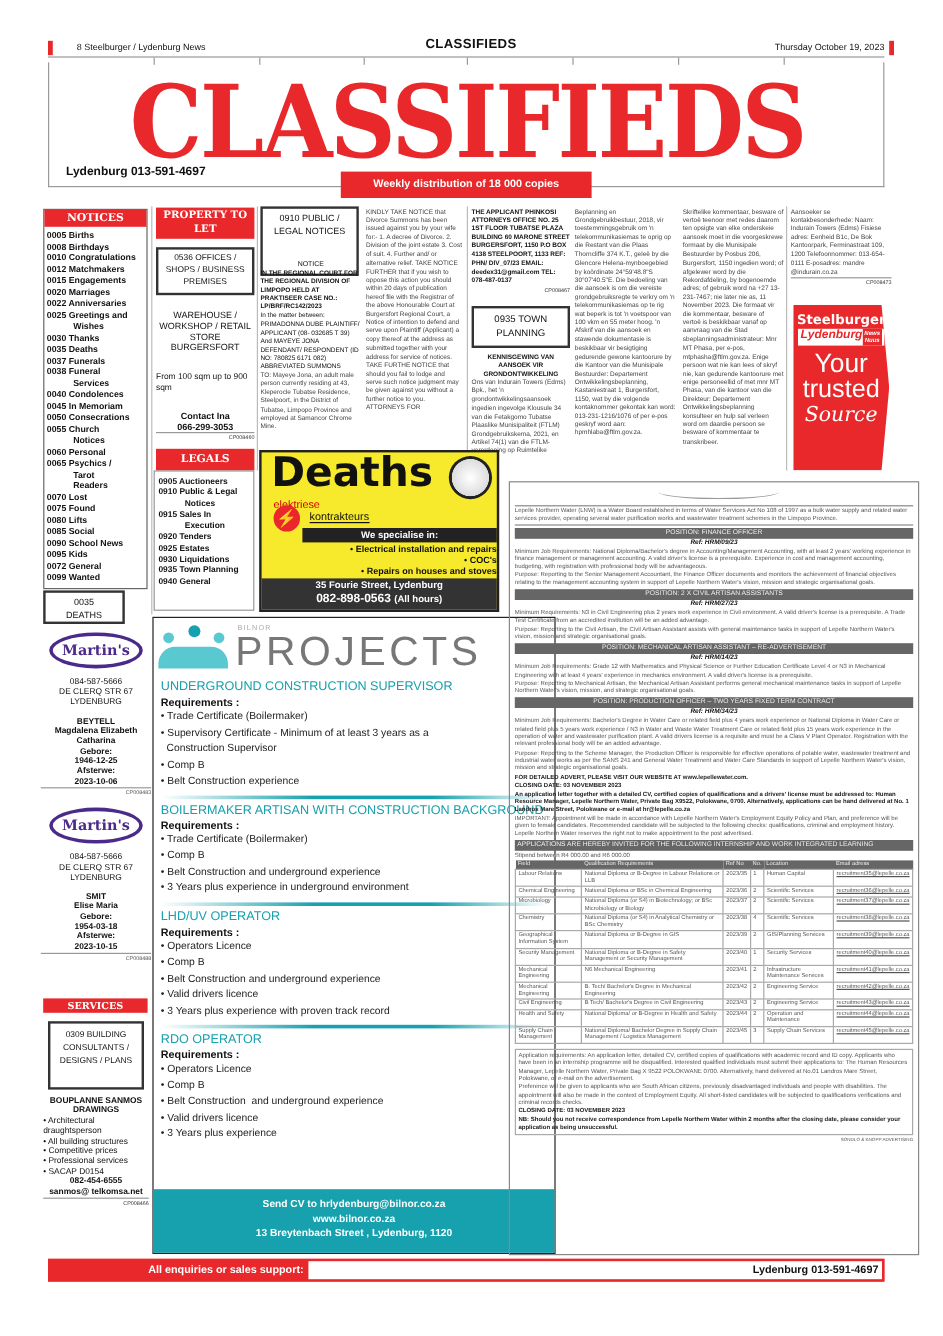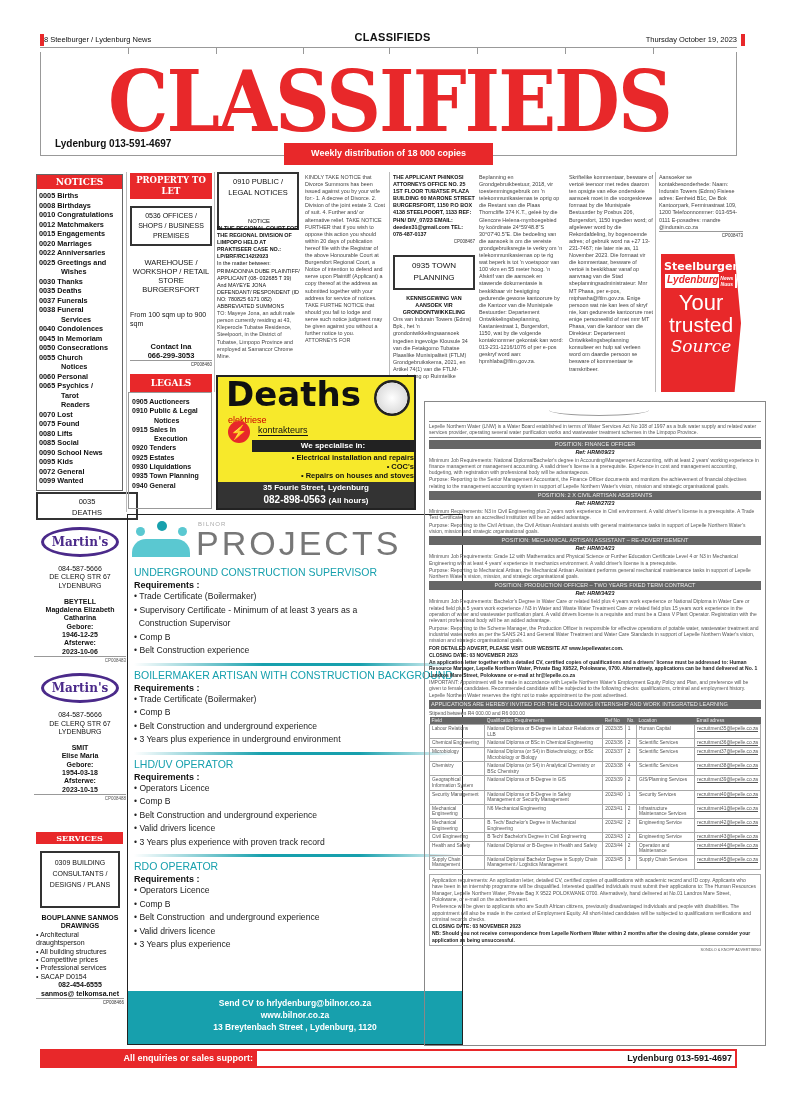--- a/index.html
+++ b/index.html
@@ -1,19 +1,19 @@
 <!DOCTYPE html>
 <html><head>
 <meta charset="utf-8">
 <style>
 *{box-sizing:border-box;margin:0;padding:0}
 body{width:786px;height:1113px;background:#fff;font-family:"Liberation Sans",sans-serif;color:#111;position:relative;overflow:hidden}
 .abs{position:absolute}
 .topbar{left:40px;top:31px;width:705px;height:16px;font-size:7.5px;font-family:"Liberation Sans",sans-serif}
-.topbar .l{position:absolute;left:0;top:3px;border-left:4px solid #e8282a;padding-left:0;height:12px;line-height:12px}
+.topbar .l{position:absolute;left:0;top:3px;border-left:4px solid #e8282a;padding-left:20px;height:12px;line-height:12px}
 .topbar .c{position:absolute;left:0;right:0;top:0;text-align:center;font-size:11px;font-weight:bold;letter-spacing:0.3px}
 .topbar .r{position:absolute;right:0;top:3px;border-right:4px solid #e8282a;padding-right:4px;height:12px;line-height:12px}
 .ticks{left:40px;top:47px;width:697px;height:6px;border-top:1px solid #999}
 .ticks span{position:absolute;top:0;width:1px;height:6px;background:#999}
 .mast{left:40px;top:52px;width:697px;height:104px;border:1px solid #999;border-top:none}
 .mast .big{position:absolute;left:10px;top:6px;width:677px;font-family:"DejaVu Serif",serif;font-weight:bold;color:#e8282a;font-size:76px;letter-spacing:-2px;line-height:80px;text-align:center;transform:scaleY(1.1);transform-origin:top}
 .mast .ph{position:absolute;left:14px;bottom:6px;font-weight:bold;font-size:10px}
 .dist{left:284px;top:143px;width:209px;height:22px;background:#e8282a;color:#fff;font-weight:bold;font-size:9px;text-align:center;line-height:20px}
 .col{font-size:7px;line-height:8.4px}
 .redhead{background:#e8282a;color:#fff;font-family:"DejaVu Serif",serif;font-weight:bold;text-align:center;font-size:9px}
@@ -94,21 +94,21 @@
       <li>0070 Lost</li>
       <li>0075 Found</li>
       <li>0080 Lifts</li>
       <li>0085 Social</li>
       <li>0090 School News</li>
       <li>0095 Kids</li>
       <li>0072 General</li>
       <li>0099 Wanted</li>
     </ul>
 </div>
-<div class="abs boxhd" style="left:36px;top:492px;width:102px;height:28px;font-size:7.5px;line-height:11px">
+<div class="abs boxhd" style="left:36px;top:492px;width:68px;height:28px;font-size:7.5px;line-height:11px">
   <div>0035</div>
   <div>DEATHS</div>
 </div>
 <div id="deaths" class="abs" style="left:34px;top:525px;width:92px">
     <div style="text-align: center; font-size: 7px; line-height: 8.3px; margin-bottom: 8px;">
       <div style="margin: 2px auto 8px; width: 78px; height: 30px; border: 3px solid rgb(75, 42, 138); border-radius: 50%; color: rgb(75, 42, 138); font-family: &quot;DejaVu Serif&quot;, serif; font-size: 12px; line-height: 24px; font-weight: bold;">Martin's</div>
       <div>084-587-5666</div>
       <div>DE CLERQ STR 67</div>
       <div>LYDENBURG</div>
       <div style="height: 8px;"></div>

